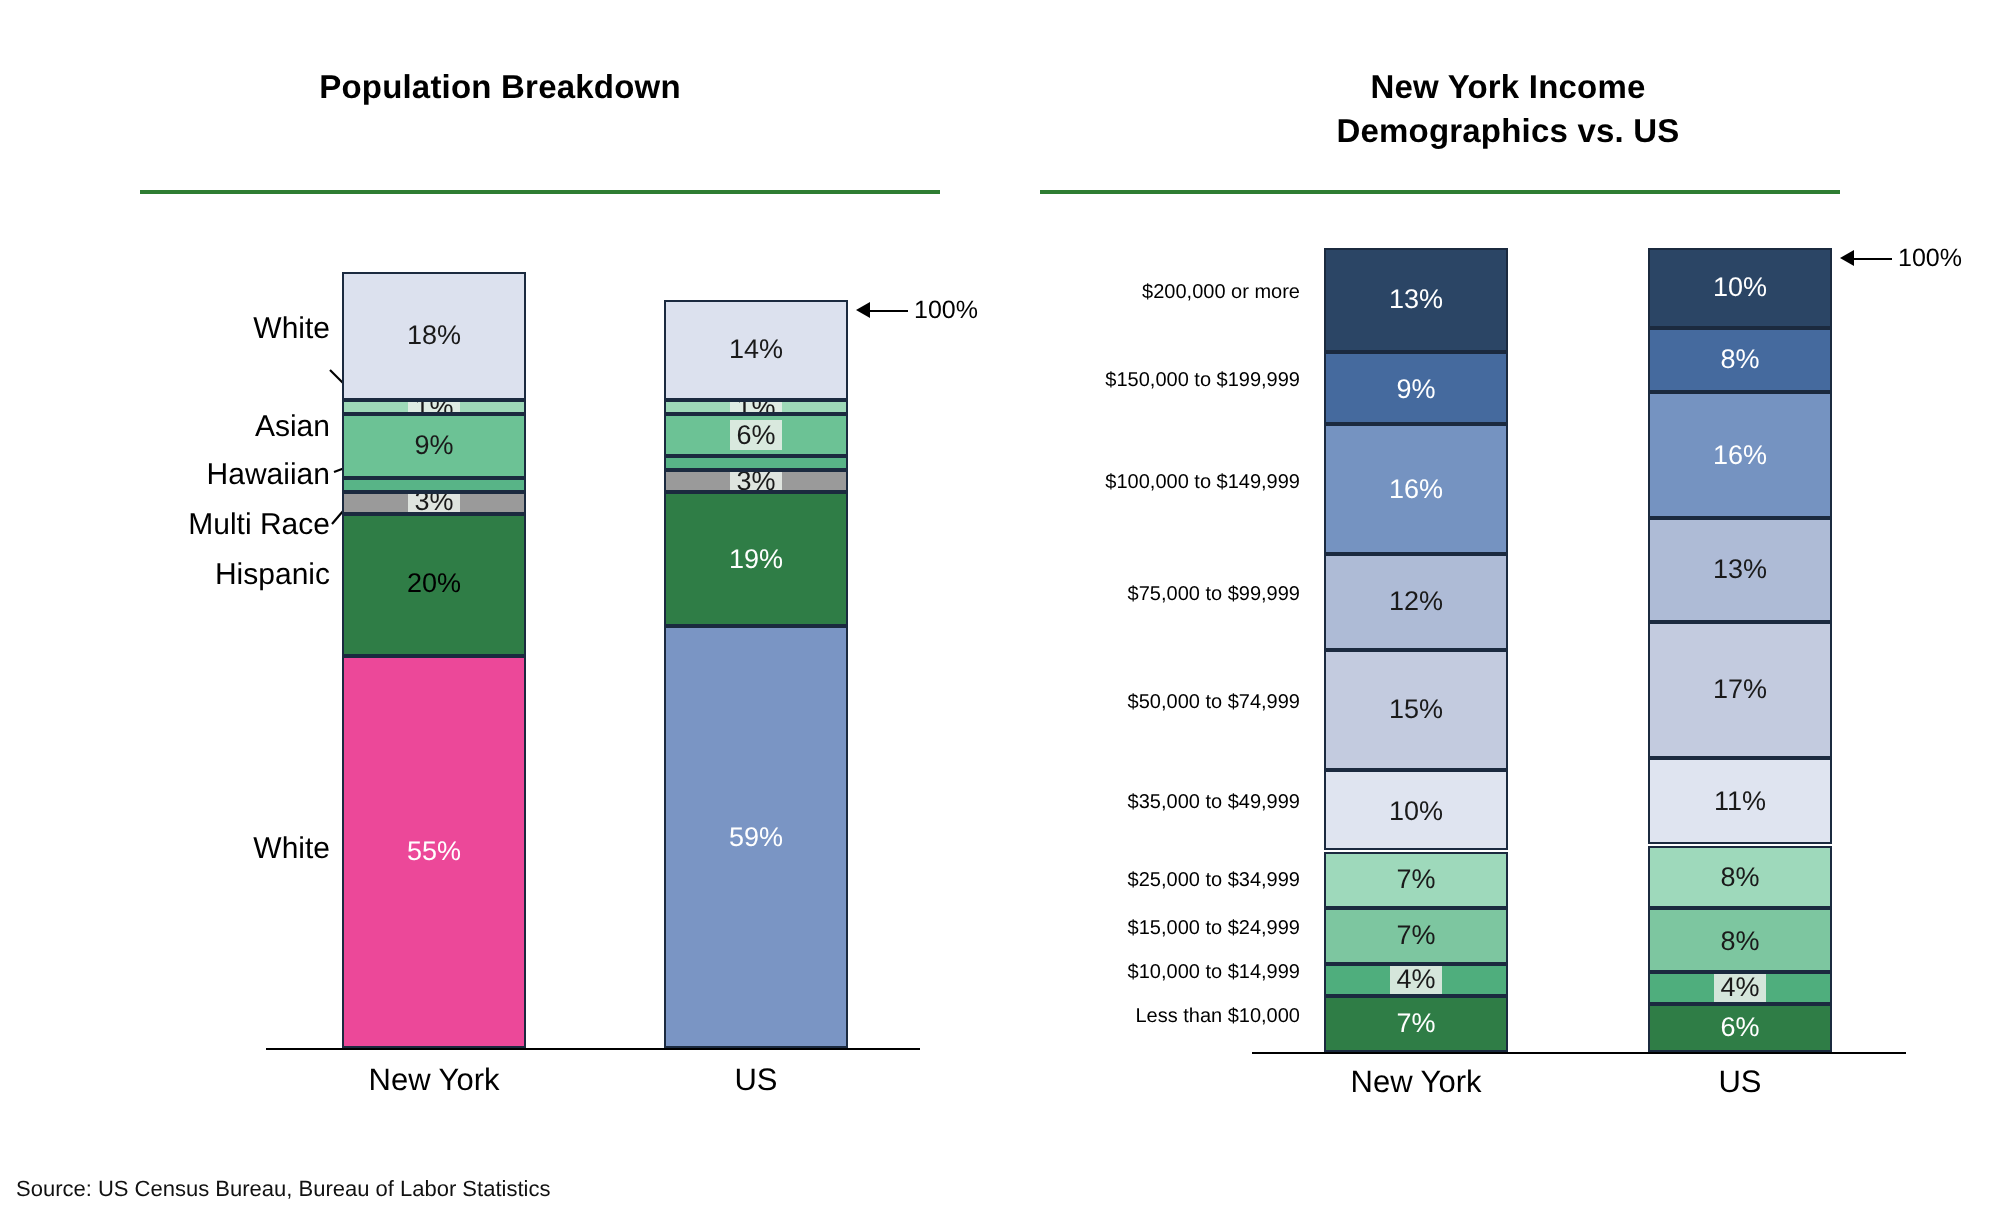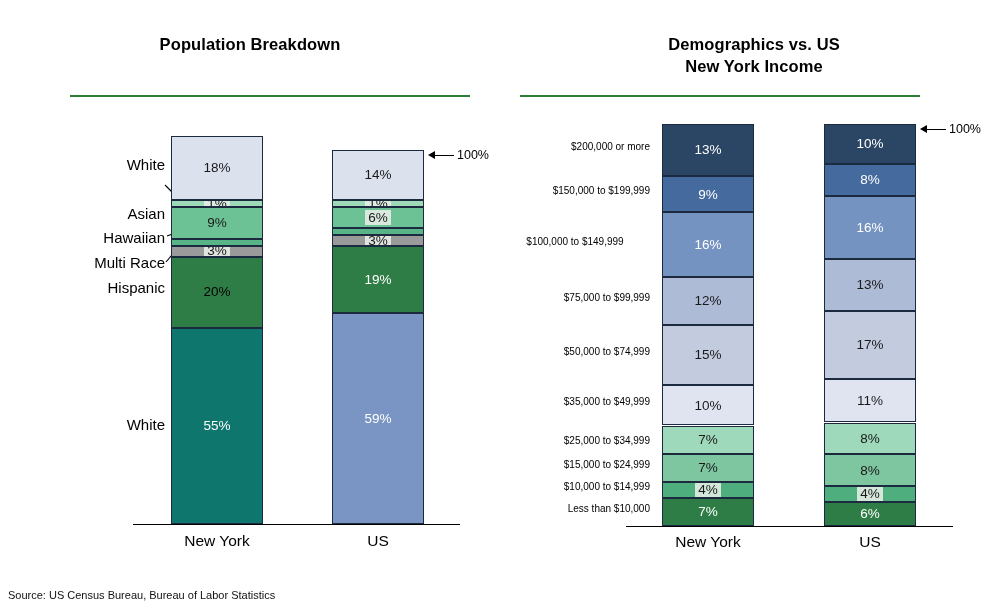--- a/index.html
+++ b/index.html
@@ -99,21 +99,21 @@
   <div class="cat-label" style="left:10px;top:279px;width:155px;">Hispanic</div>
   <div class="cat-label" style="left:10px;top:416px;width:155px;">White</div>
 
   <svg class="leader" style="left:150px;top:180px;width:45px;height:120px;">
     <line x1="15" y1="5" x2="32" y2="22" stroke="#000" stroke-width="1.1"></line>
     <line x1="17" y1="56" x2="33" y2="50" stroke="#000" stroke-width="1.1"></line>
     <line x1="16" y1="82" x2="33" y2="62" stroke="#000" stroke-width="1.1"></line>
   </svg>
 
   <div class="bar" id="bar-left-ny" style="left:171px;top:136px;width:92px;height:388px;">
-      <div class="seg" style="top: 191.9px; height: 196.1px; background: #0f766e; color: rgb(255, 255, 255);">
+      <div class="seg" style="top: 191.9px; height: 196.1px; background: #ec4899; color: rgb(255, 255, 255);">
         <span class="seg-lbl">55%</span>
       </div>
       <div class="seg" style="top: 120.6px; height: 71.31px; background: rgb(47, 125, 70); color: #000000;">
         <span class="seg-lbl">20%</span>
       </div>
       <div class="seg thin" style="top: 109.9px; height: 10.7px; background: rgb(154, 154, 154); color: rgb(26, 26, 26);">
         <span class="seg-lbl boxed" style="background: rgba(232, 238, 232, 0.88); color: rgb(26, 26, 26);">3%</span>
       </div>
       <div class="seg thin" style="top: 103.08px; height: 6.82px; background: rgb(88, 180, 135); color: rgb(26, 26, 26);"></div>
       <div class="seg" style="top: 70.99px; height: 32.09px; background: rgb(108, 194, 149); color: rgb(26, 26, 26);">
@@ -155,29 +155,29 @@
 
   <div class="ann" style="left:428px;top:148px;">
     <span class="ann-arrow"></span>
     <span>100%</span>
   </div>
 </div>
 
 <div class="panel" id="panel-right">
 
   <div class="chart-title">
+    <span class="ln">New York Income</span>
     <span class="ln">Demographics vs. US</span>
-    <span class="ln">New York Income</span>
   </div>
   <div class="title-rule" id="rule-right"></div>
 
   <div id="income-labels">
       <div class="inc-label" style="left: 0px; width: 150px; top: 141.1px;">$200,000 or more</div>
       <div class="inc-label" style="left: 0px; width: 150px; top: 185.3px;">$150,000 to $199,999</div>
-      <div class="inc-label" style="left: 0px; width: 150px; top: 235.6px; text-align: center;">$100,000 to $149,999</div>
+      <div class="inc-label" style="left: 0px; width: 150px; top: 235.6px;">$100,000 to $149,999</div>
       <div class="inc-label" style="left: 0px; width: 150px; top: 291.9px;">$75,000 to $99,999</div>
       <div class="inc-label" style="left: 0px; width: 150px; top: 346.1px;">$50,000 to $74,999</div>
       <div class="inc-label" style="left: 0px; width: 150px; top: 396.4px;">$35,000 to $49,999</div>
       <div class="inc-label" style="left: 0px; width: 150px; top: 435px;">$25,000 to $34,999</div>
       <div class="inc-label" style="left: 0px; width: 150px; top: 458.7px;">$15,000 to $24,999</div>
       <div class="inc-label" style="left: 0px; width: 150px; top: 480.8px;">$10,000 to $14,999</div>
       <div class="inc-label" style="left: 0px; width: 150px; top: 502.9px;">Less than  $10,000</div>
     </div>
 
   <div class="bar" id="bar-right-ny" style="left:162px;top:124px;width:92px;height:402px;">

